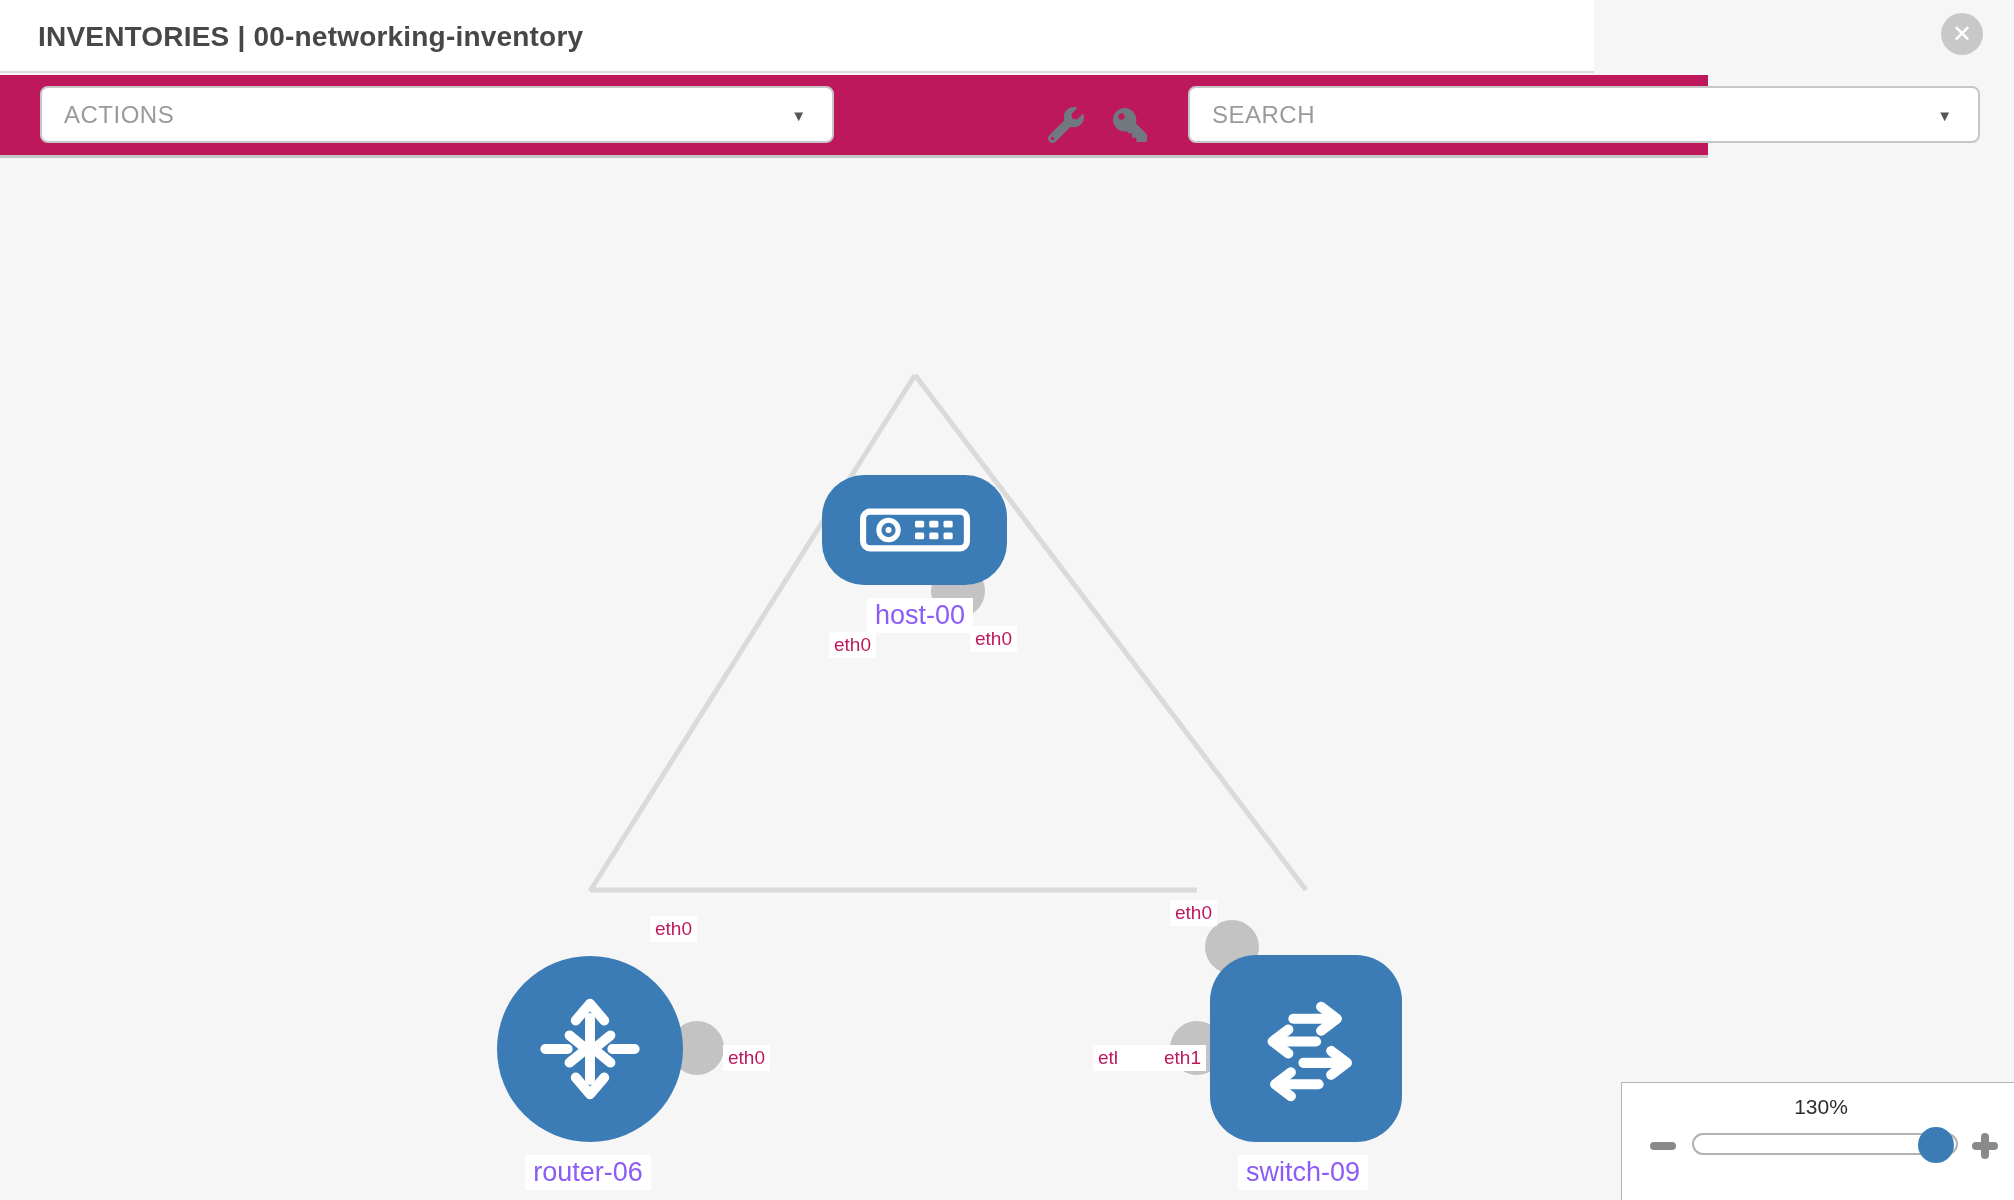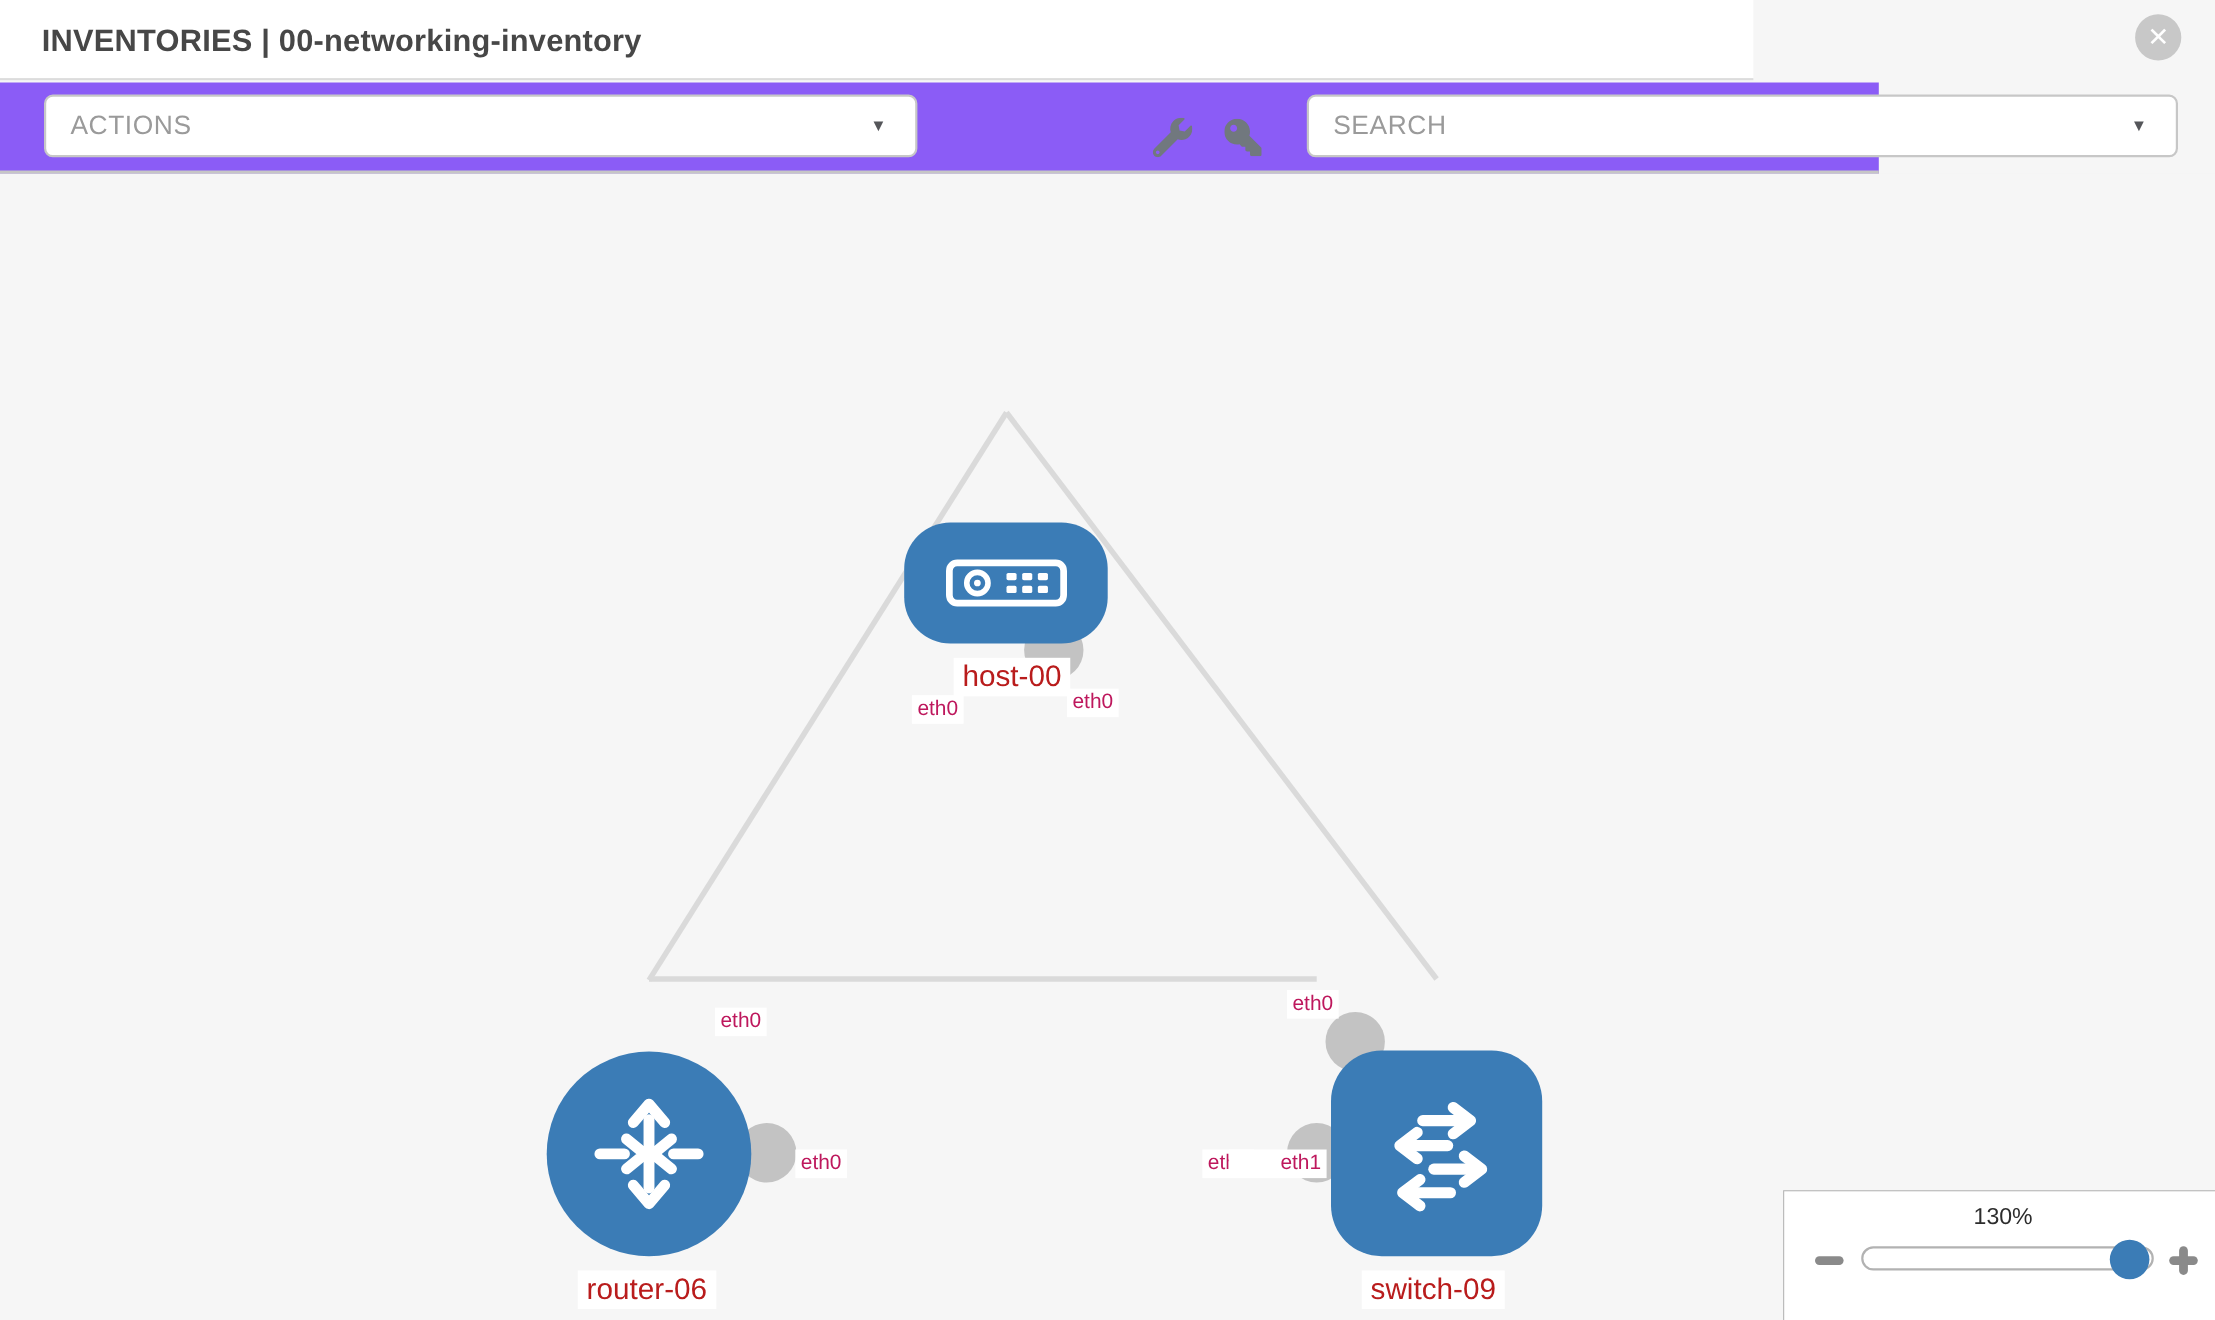--- a/index.html
+++ b/index.html
@@ -18,21 +18,21 @@
     font-size:28px;font-weight:bold;color:#474747;letter-spacing:0.2px;
   }
   .close-btn{
     position:absolute;left:1941px;top:13px;width:42px;height:42px;border-radius:50%;
     background:#c8c8c8;color:#ffffff;display:flex;align-items:center;justify-content:center;
     font-size:24px;font-weight:bold;cursor:pointer;user-select:none;
   }
   
   .toolbar{
     position:absolute;left:0;top:75px;width:1708px;height:83px;
-    background:#8b5cf6;border-bottom:3px solid #c6c6c6;box-sizing:border-box;
+    background:#be185d;border-bottom:3px solid #c6c6c6;box-sizing:border-box;
   }
   .dropdown{
     position:absolute;top:11px;height:57px;background:#ffffff;
     border:2px solid #c7c7c7;border-radius:8px;box-sizing:border-box;
     display:flex;align-items:center;cursor:pointer;
   }
   .dropdown .dd-label{
     margin-left:22px;font-size:24px;color:#9a9a9a;letter-spacing:0.5px;
   }
   .dropdown .caret{
@@ -49,21 +49,21 @@
   .port{
     position:absolute;width:54px;height:54px;border-radius:50%;
     background:#c3c3c3;z-index:2;
   }
   .node{position:absolute;z-index:3;display:flex;align-items:center;justify-content:center;cursor:pointer;}
   .node-host{border-radius:42px;}
   .node-router{border-radius:50%;}
   .node-switch{border-radius:46px;}
   .node-label{
     position:absolute;z-index:4;transform:translateX(-50%);
-    background:#ffffff;color:#b91c1c;font-size:27px;
+    background:#ffffff;color:#8b5cf6;font-size:27px;
     padding:2px 8px;white-space:nowrap;
   }
   .if-label{
     position:absolute;z-index:4;
     background:#ffffff;color:#be185d;font-size:19px;
     padding:2px 5px;white-space:nowrap;margin-top:18px;
   }
   
   .zoom-panel{
     position:absolute;left:1621px;top:1082px;width:400px;height:125px;

